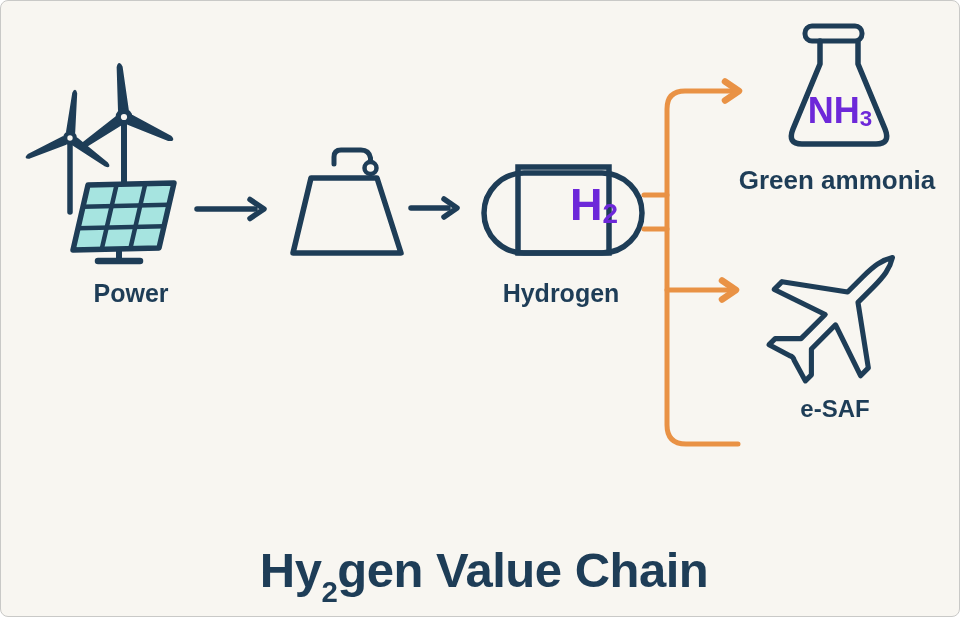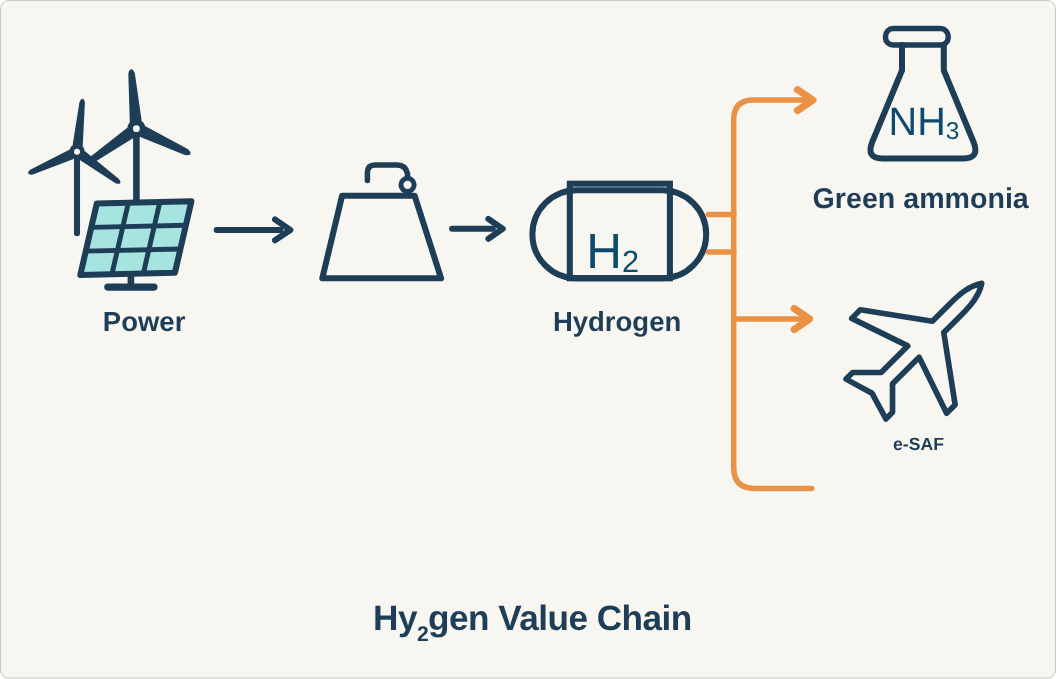--- a/index.html
+++ b/index.html
@@ -17,45 +17,45 @@
     position:absolute;
     transform:translateX(-50%);
     color:#1e3d57;
     font-weight:700;
     font-size:25px;
     line-height:1;
     white-space:nowrap;
     letter-spacing:0;
   }
   .label-green-ammonia{font-size:26px;}
-  .label-esaf{font-size:16px;}
+  .label-esaf{font-size:24px;}
   .formula{
     position:absolute;
     transform:translateX(-50%);
-    color:#0c4a6e;
-    font-weight:400;
+    color:#6d28d9;
+    font-weight:700;
     line-height:1;
     white-space:nowrap;
   }
   .formula-h2{font-size:45px;}
   .formula-nh3{font-size:36px;}
   .formula sub{
     font-size:0.62em;
     position:relative;
     bottom:-0.12em;
     vertical-align:baseline;
     line-height:0;
   }
   .title{
     position:absolute;
     left:483px;top:545px;
     transform:translateX(-50%);
     color:#1e3d57;
     font-weight:700;
-    font-size:32px;
+    font-size:49px;
     line-height:1;
     letter-spacing:-0.5px;
     white-space:nowrap;
   }
   .title sub{
     font-size:0.6em;
     position:relative;
     bottom:-0.14em;
     line-height:0;
   }
@@ -143,21 +143,21 @@
     <g stroke="#1e3d57" fill="none" stroke-linejoin="round" stroke-linecap="round">
       <rect x="804" y="25" width="57" height="15" rx="7" stroke-width="5"></rect>
       <path d="M 819 40 V 63 L 792 128 Q 786 143 801 143 H 875 Q 890 143 884 128 L 857 63 V 40" stroke-width="5.5"></path>
     </g>
 
     <g transform="translate(838,310) rotate(45) scale(1.22)">
       <path d="M 0 -62 C 5 -54 6 -46 6 -34 L 6 -16 L 50 16 L 50 25 L 6 10 L 6 38 L 21 53 L 21 60 L 2.5 54.5 Q 0 53 -2.5 54.5 L -21 60 L -21 53 L -6 38 L -6 10 L -50 25 L -50 16 L -6 -16 L -6 -34 C -6 -46 -5 -54 0 -62 Z" stroke="#1e3d57" stroke-width="4.2" fill="none" stroke-linejoin="round" stroke-linecap="round"></path>
     </g>
   </svg>
 
-  <div class="formula formula-h2" style="left:556px;top:181px;margin-top:24px;"><span>H</span><sub>2</sub></div>
+  <div class="formula formula-h2" style="left:593px;top:181px;"><span>H</span><sub>2</sub></div>
 
   <div class="formula formula-nh3" style="left:839px;top:92px;"><span>NH</span><sub>3</sub></div>
 
   <div class="label" style="left:130px;top:280px;">Power</div>
   <div class="label label-green-ammonia" style="left:836px;top:166px;">Green ammonia</div>
   <div class="label" style="left:560px;top:280px;">Hydrogen</div>
   <div class="label label-esaf" style="left:834px;top:396px;">e-SAF</div>
 
   <div class="title"><span>Hy</span><sub>2</sub><span>gen Value Chain</span></div>
 

